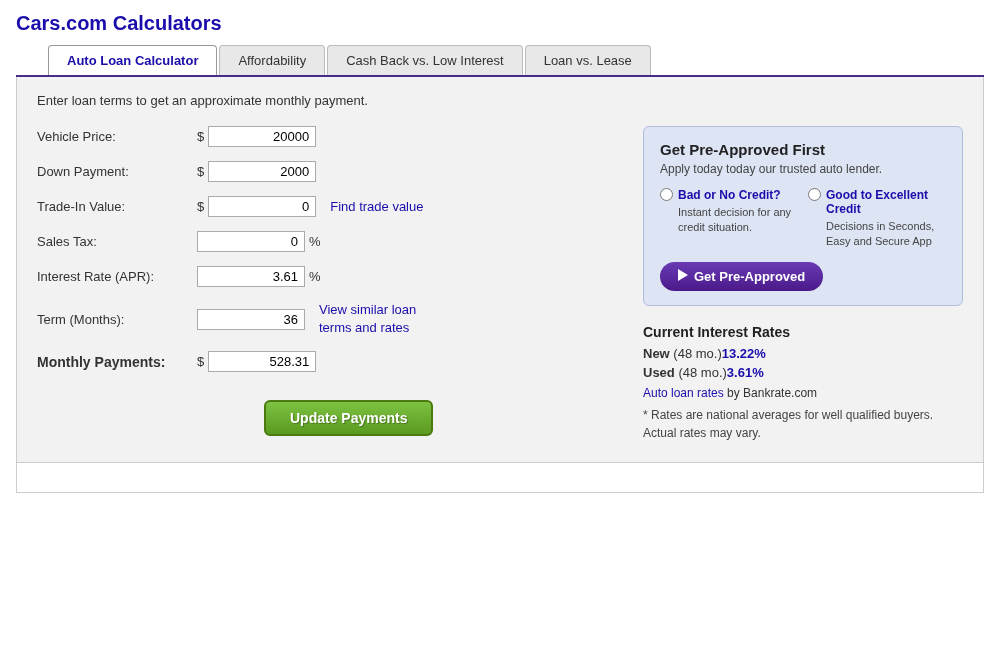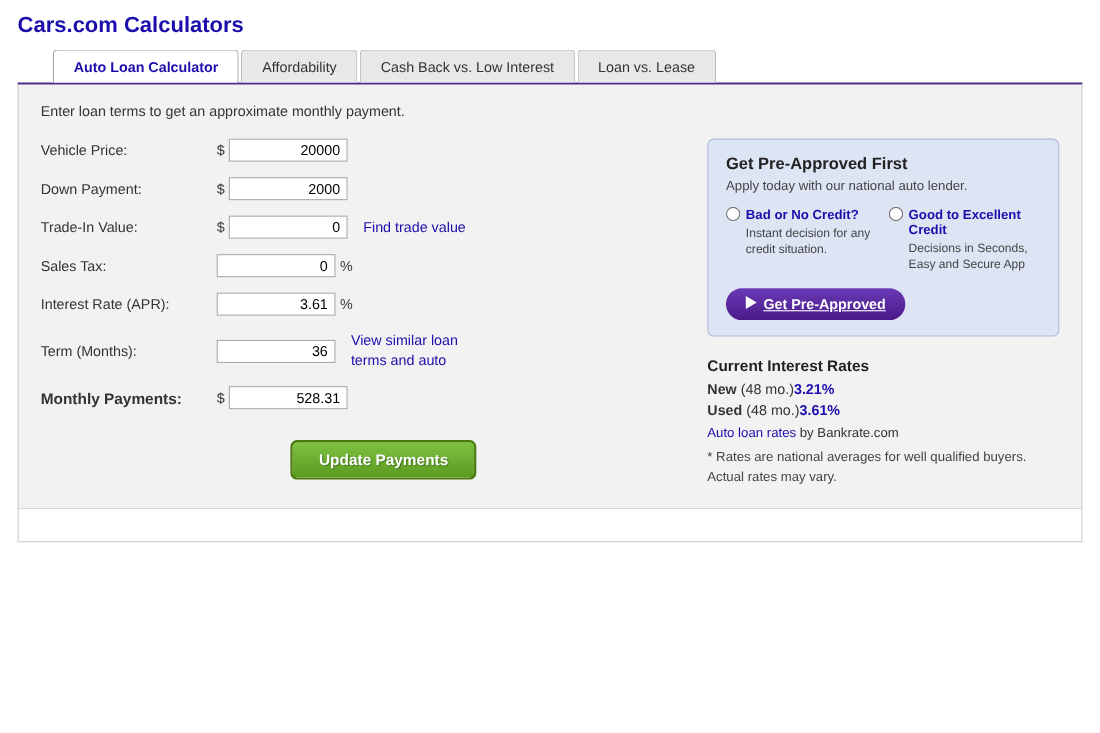--- a/index.html
+++ b/index.html
@@ -172,21 +172,20 @@
       display: inline-flex;
       gap: 6px;
       background: linear-gradient(to bottom, #6a3ab5, #4a1a8a);
       color: #fff;
       font-size: 13px;
       font-weight: bold;
       padding: 7px 18px;
       border-radius: 20px;
       cursor: pointer;
       border: none;
-      text-decoration: underline;
     }
     .play-icon {
       width: 0;
       height: 0;
       border-top: 6px solid transparent;
       border-bottom: 6px solid transparent;
       border-left: 10px solid #fff;
       display: inline-block;
     }
     .rates-box {
@@ -270,40 +269,40 @@
         <div class="form-row">
           <div class="form-label">Interest Rate (APR):</div>
           <input class="form-input" type="text" value="3.61" style="">
           <span class="percent-sign">%</span>
         </div>
 
         <div class="form-row">
           <div class="form-label">Term (Months):</div>
           <input class="form-input" type="text" value="36" style="">
           <a href="#" class="view-link" style="white-space: pre-line; display: inline-block;">View similar loan
-terms and auto</a>
+terms and rates</a>
         </div>
 
         <div class="form-row">
           <div class="form-label monthly-label">Monthly Payments:</div>
           <span class="dollar-sign">$</span>
           <input class="form-input monthly" type="text" value="528.31" style="">
         </div>
 
         <div style="margin-left: 160px; margin-top: 10px;">
           <button class="update-btn">Update Payments</button>
         </div>
 
       </div>
 
       <div class="sidebar">
 
         <div class="promo-box">
           <div class="promo-title">Get Pre-Approved First</div>
-          <div class="promo-subtitle">Apply today with our national auto lender.</div>
+          <div class="promo-subtitle">Apply today today our trusted auto lender.</div>
 
           <div class="promo-options">
             <div class="promo-option">
               <label>
                 <input type="radio" name="credit" class="radio-btn" style="">
                 <div>
                   <strong>Bad or No Credit?</strong>
                   <p>Instant decision for any credit situation.</p>
                 </div>
               </label>
@@ -326,21 +325,21 @@
         </div>
 
         <div class="rates-box">
           <div class="rates-title">Current Interest Rates</div>
 
           <div class="rates-row">
             <span class="rate-label">
               <strong>New</strong>
               <span>(48 mo.)</span>
             </span>
-            <span class="rate-value">3.21%</span>
+            <span class="rate-value">13.22%</span>
           </div>
 
           <div class="rates-row">
             <span class="rate-label">
               <strong>Used</strong>
               <span>(48 mo.)</span>
             </span>
             <span class="rate-value">3.61%</span>
           </div>
 

